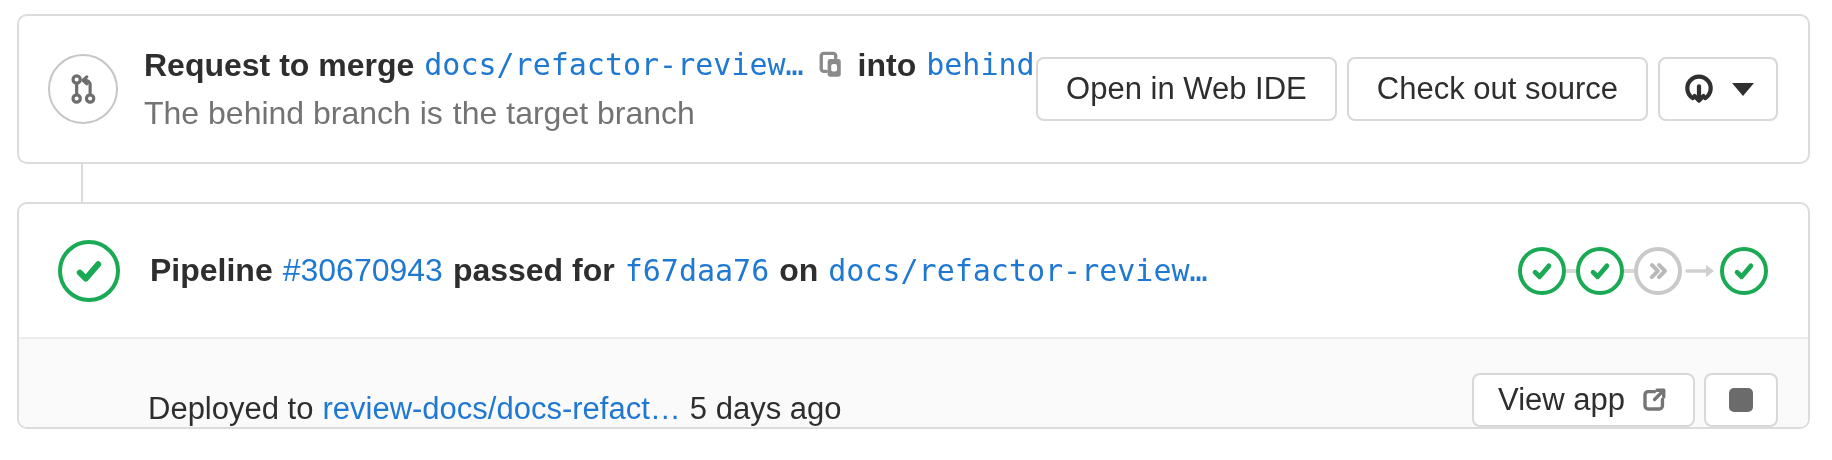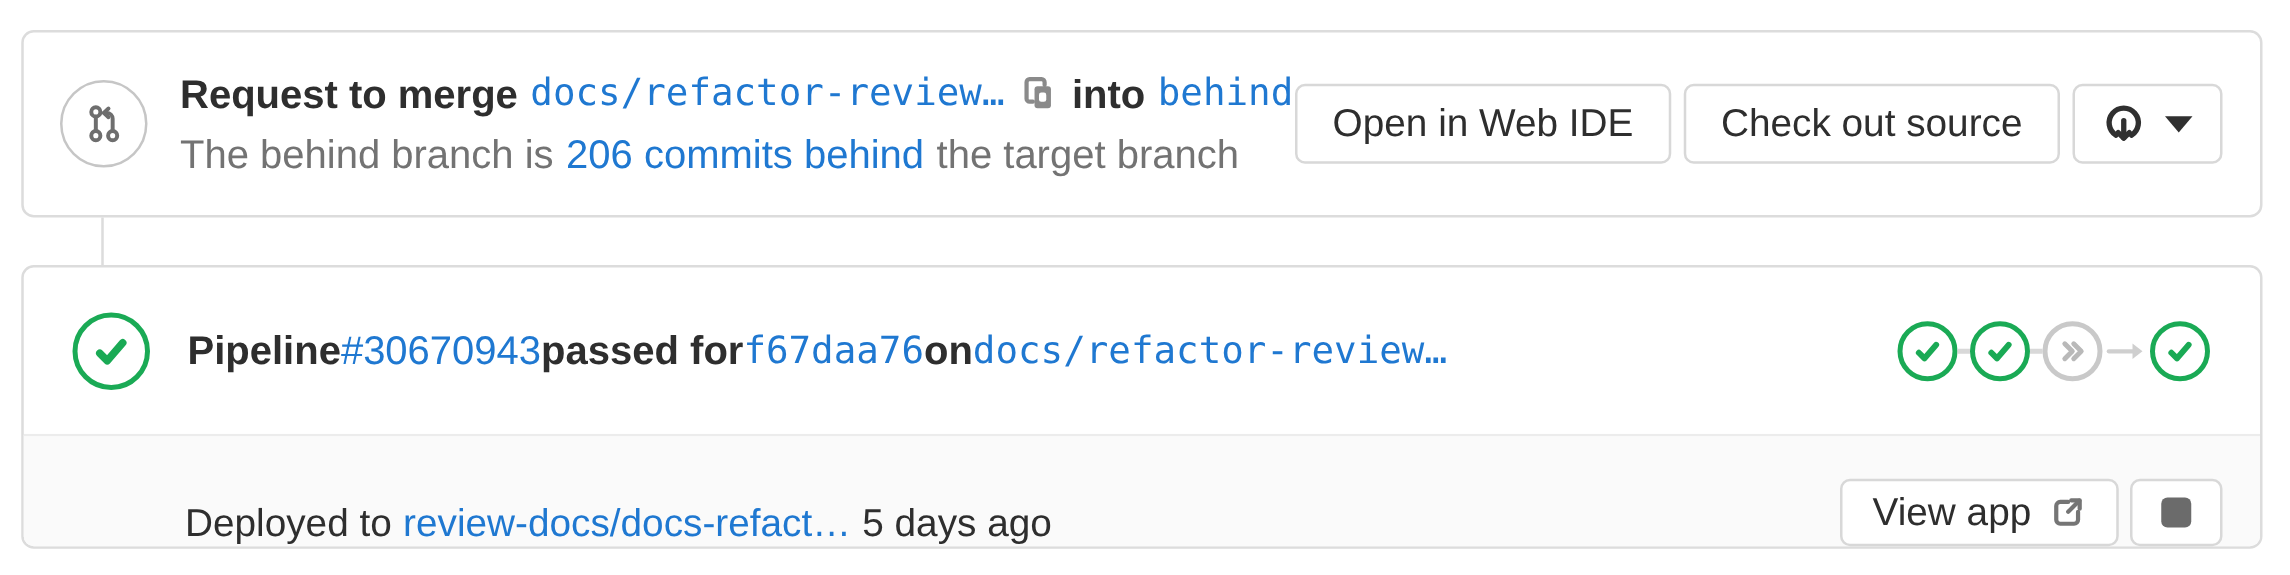--- a/index.html
+++ b/index.html
@@ -6,21 +6,21 @@
     --link:#1f78d1; --green:#1aaa55; --text:#2e2e2e; --muted:#737373;
     --border:#dcdcdc; --btnborder:#d8d8d8; --footerbg:#fafafa;
   }
   *{box-sizing:border-box;}
   html,body{margin:0;padding:0;}
   body{
     width:1832px;height:460px;background:#fff;position:relative;
     font-family:"Liberation Sans","DejaVu Sans",sans-serif;color:var(--text);
     overflow:hidden;
   }
-  .widget{position:absolute;left:17px;top:24px;width:1793px;}
+  .widget{position:absolute;left:17px;top:14px;width:1793px;}
   .card{background:#fff;border:2px solid var(--border);border-radius:10px;}
 
   
   .mr-card{height:150px;display:flex;align-items:center;padding:0 30px 0 29px;}
   .mr-icon-circle{
     width:70px;height:70px;border:2px solid #c6c6c6;border-radius:50%;
     display:flex;align-items:center;justify-content:center;margin-right:26px;flex:none;color:#6e6e6e;
   }
   .mr-text{flex:1;display:flex;flex-direction:column;gap:8px;min-width:0;}
   .line{display:flex;align-items:center;column-gap:10px;white-space:nowrap;font-size:32px;line-height:1.25;}
@@ -42,21 +42,21 @@
 
   
   .connector{height:38px;width:0;border-left:2px solid var(--border);margin-left:64px;}
 
   
   .pipeline-row{height:133px;display:flex;align-items:center;padding:0 40px 0 39px;}
   .status-circle-lg{
     width:62px;height:62px;border:4px solid var(--green);border-radius:50%;color:var(--green);
     display:flex;align-items:center;justify-content:center;margin-right:30px;flex:none;
   }
-  .pipeline-text{flex:1;display:flex;align-items:center;white-space:nowrap;font-size:32px;min-width:0;overflow:hidden;}
+  .pipeline-text{flex:1;display:flex;align-items:center;column-gap:10px;white-space:nowrap;font-size:32px;min-width:0;overflow:hidden;}
   .mini-graph{display:flex;align-items:center;flex:none;}
   .stage-circle{
     width:48px;height:48px;border-radius:50%;display:flex;align-items:center;justify-content:center;
     cursor:pointer;flex:none;background:#fff;
   }
   .stage-circle.passed{border:4px solid var(--green);color:var(--green);}
   .stage-circle.skipped{border:4px solid #c9c9c9;color:#b9b9b9;}
   .mg-line{width:10px;height:4px;background:#d8d8d8;flex:none;}
   .mg-arrow{display:flex;align-items:center;justify-content:center;margin:0 3px;flex:none;}
 
@@ -96,21 +96,20 @@
             <path d="M10.5 4.3 V3.1 a1.3 1.3 0 0 0 -1.3 -1.3 H4.1 A1.3 1.3 0 0 0 2.8 3.1 v7 a1.3 1.3 0 0 0 1.3 1.3 h1.4" fill="none" stroke="#8a8a8a" stroke-width="1.8" stroke-linecap="round"></path>
             <rect x="6.2" y="4.8" width="7" height="9.4" rx="1.3" fill="#8a8a8a"></rect>
             <rect x="8.1" y="7.5" width="3.1" height="3.9" rx="1" fill="#ffffff"></rect>
           </svg>
         </span>
         <span class="bold">into</span>
         <a class="link mono">behind</a>
       </div>
       <div class="line muted">
         <span>The behind branch is</span>
-        <a class="link">206 commits behind</a>
         <span>the target branch</span>
       </div>
     </div>
     <div class="actions">
       <button class="btn">Open in Web IDE</button>
       <button class="btn">Check out source</button>
       <button class="btn btn-split">
         <span style="display:inline-flex;">
           <svg width="34" height="34" viewBox="0 0 16 16" fill="none" stroke="#303030" stroke-width="2" stroke-linecap="round" stroke-linejoin="round">
             <path d="M10.9 12.3 A5.5 5.5 0 1 0 5.1 12.3"></path>

